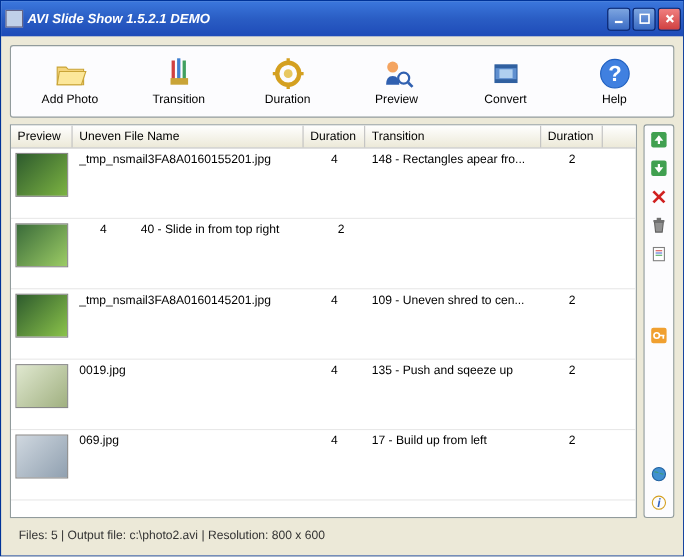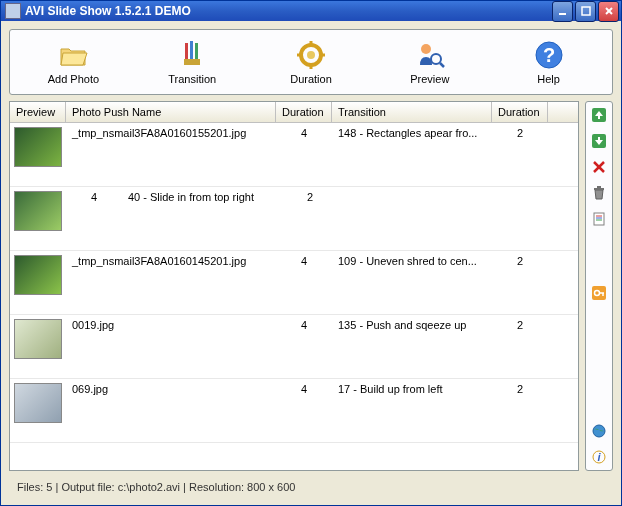--- a/index.html
+++ b/index.html
@@ -1,18 +1,18 @@
 <!DOCTYPE html>
 <html><head>
 <meta charset="utf-8">
 <style>
 * { box-sizing: border-box; margin: 0; padding: 0; }
 body { font-family: Tahoma, Arial, sans-serif; font-size: 11px; background: #ece9d8; overflow: hidden; }
 .window { width: 622px; height: 506px; border: 1px solid #003399; background: #ece9d8; display: flex; flex-direction: column; }
-.titlebar { height: 20px; background: linear-gradient(to bottom, #3b77dd 0%, #2a5dc4 50%, #1e4bb8 100%); display: flex; align-items: center; padding: 0 2px 0 4px; }
+.titlebar { height: 32px; background: linear-gradient(to bottom, #3b77dd 0%, #2a5dc4 50%, #1e4bb8 100%); display: flex; align-items: center; padding: 0 2px 0 4px; font-style: italic; }
 .titlebar-icon { width: 16px; height: 16px; background: #c0d0e8; margin-right: 4px; border: 1px solid #668; }
 .title { color: white; font-weight: bold; font-size: 12px; flex: 1; }
 .winbtns { display: flex; gap: 2px; }
 .winbtn { width: 21px; height: 21px; border: 1px solid #0a246a; border-radius: 3px; display: flex; align-items: center; justify-content: center; font-family: Arial; font-weight: bold; font-size: 11px; color: white; }
 .winbtn.min, .winbtn.max { background: linear-gradient(to bottom, #7da5e0, #3a6bc4); }
 .winbtn.close { background: linear-gradient(to bottom, #f08080, #d04040); }
 .content { flex: 1; padding: 8px; display: flex; flex-direction: column; gap: 6px; }
 .toolbar-panel { border: 1px solid #919b9c; background: #fcfcfe; border-radius: 3px; padding: 4px; }
 .toolbar { display: flex; }
 .tool-btn { flex: 1; display: flex; flex-direction: column; align-items: center; padding: 4px 2px; border: 1px solid transparent; cursor: pointer; }
@@ -101,33 +101,42 @@
           <svg class="tool-icon" viewBox="0 0 32 32">
               <circle cx="12" cy="10" r="5" fill="#f4a460"></circle>
               <path d="M6 26 Q6 18 12 18 Q18 18 18 26 Z" fill="#3060b0"></path>
               <circle cx="22" cy="20" r="5" fill="none" stroke="#3060b0" stroke-width="2"></circle>
               <line x1="26" y1="24" x2="30" y2="28" stroke="#3060b0" stroke-width="2.5"></line>
             </svg>
           <span class="tool-label">Preview</span>
         </div>
         <div class="tool-btn">
           <svg class="tool-icon" viewBox="0 0 32 32">
+              <rect x="6" y="8" width="20" height="16" fill="#6090d0" stroke="#3060a0"></rect>
+              <rect x="6" y="8" width="20" height="3" fill="#3060a0"></rect>
+              <rect x="6" y="21" width="20" height="3" fill="#3060a0"></rect>
+              <rect x="10" y="12" width="12" height="8" fill="#b0d0f0"></rect>
+            </svg>
+          <span class="tool-label">Convert</span>
+        </div>
+        <div class="tool-btn">
+          <svg class="tool-icon" viewBox="0 0 32 32">
               <circle cx="16" cy="16" r="13" fill="#4080e0" stroke="#2060c0" stroke-width="1"></circle>
               <text x="16" y="23" text-anchor="middle" font-size="20" font-weight="bold" fill="white">?</text>
             </svg>
           <span class="tool-label">Help</span>
         </div>
       </div>
     </div>
 
     <div class="body-area">
       <div class="list-panel">
         <div class="header-row">
           <div class="header-cell col-preview">Preview</div>
-          <div class="header-cell col-name">Photo Push Name</div>
+          <div class="header-cell col-name">Uneven File Name</div>
           <div class="header-cell col-dur1">Duration</div>
           <div class="header-cell col-trans">Transition</div>
           <div class="header-cell col-dur2">Duration</div>
         </div>
         <div class="rows" id="rows-container">
             <div class="row">
               <div class="col-preview">
                 <div class="thumb" style="background:linear-gradient(135deg,#2d5a2d,#7cb342)"></div>
               </div>
               <div class="cell col-name">_tmp_nsmail3FA8A0160155201.jpg</div>

